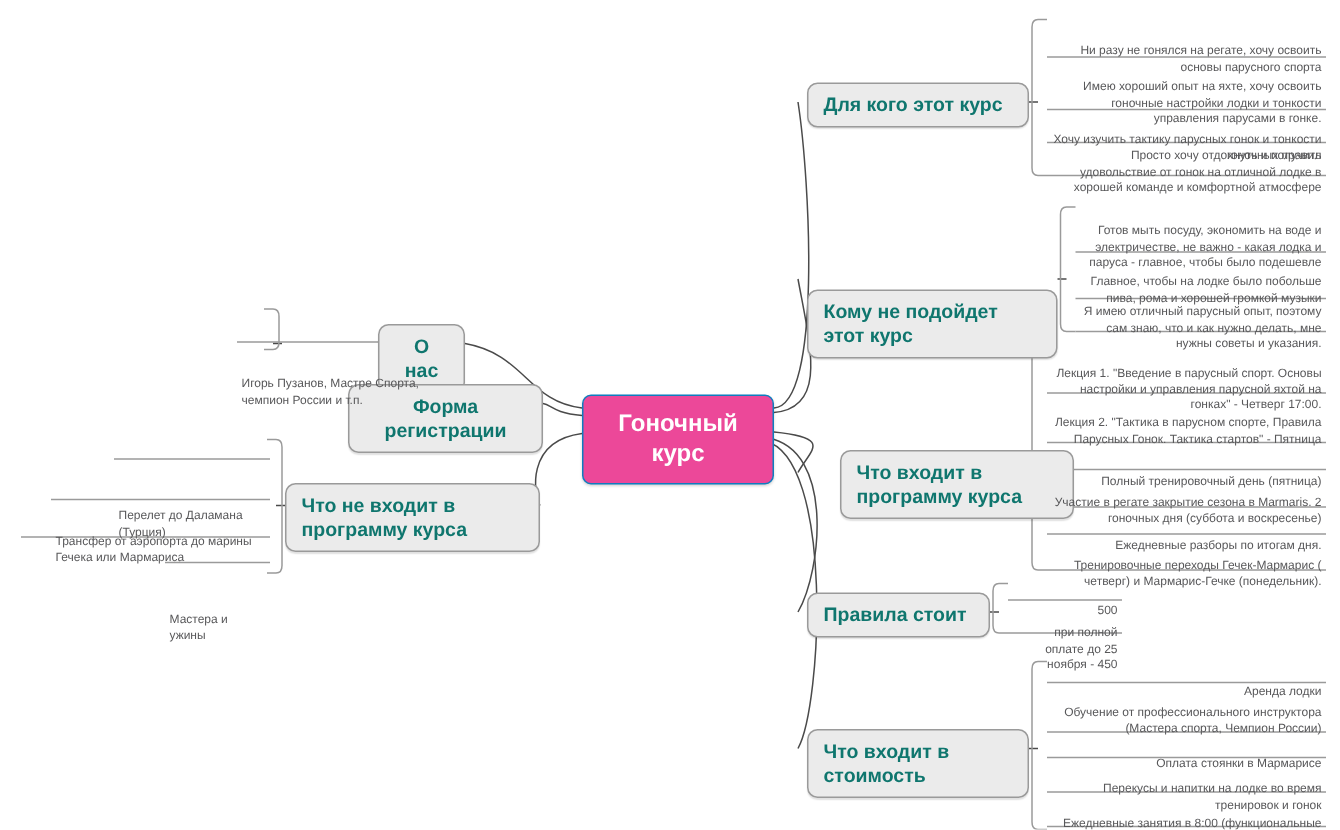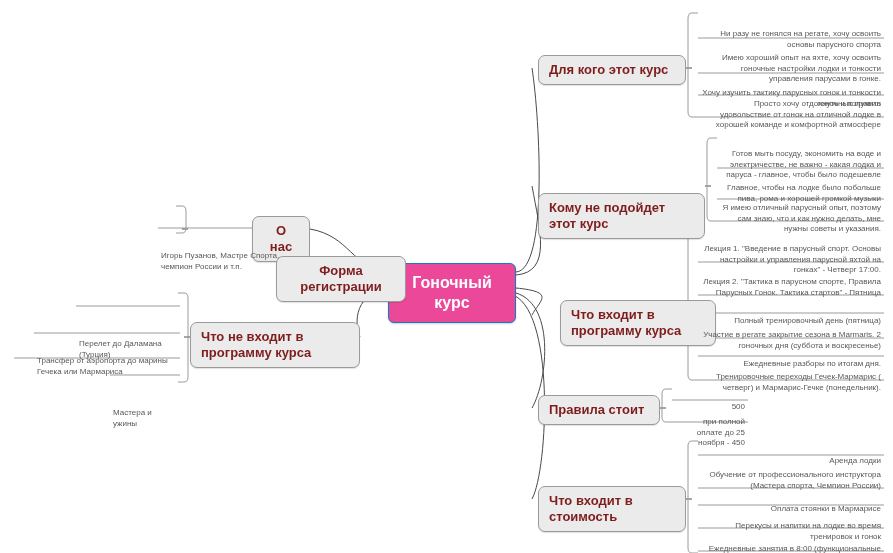--- a/index.html
+++ b/index.html
@@ -12,21 +12,21 @@
   }
   #canvas{position:absolute;left:0;top:0;width:893px;height:553px;}
   svg.links{position:absolute;left:0;top:0;width:893px;height:553px;pointer-events:none;}
 
   .node{
     position:absolute;
     box-sizing:border-box;
     background:#ebebeb;
     border:1px solid #9a9a9a;
     border-radius:7px;
-    color:#7f1d1d;
+    color:#0f766e;
     font-weight:bold;
     font-size:13px;
     line-height:16px;
     padding:6px 10px;
     white-space:pre-wrap;
     box-shadow:0 1px 1px rgba(0,0,0,.12);
   }
   .root{
     background:#ec4899;
     border:1px solid #0f7dbf;
@@ -130,21 +130,21 @@
 
   <div class="node root" style="left:388px;top:263px;width:128px;">Гоночный курс</div>
 
   <div class="node" style="left:538px;top:55px;width:148px;">Для кого этот курс</div>
   <div class="node" style="left:538px;top:173px;width:167px;margin-top:20px;">Кому не подойдет этот курс</div>
   <div class="node" style="left:560px;top:300px;width:156px;">Что входит в программу курса</div>
   <div class="node" style="left:538px;top:395px;width:122px;">Правила стоит</div>
   <div class="node" style="left:538px;top:486px;width:148px;">Что входит в стоимость</div>
 
   <div class="node" style="left:252px;top:216px;width:58px;text-align:center;">О нас</div>
-  <div class="node" style="left:232px;top:256px;width:130px;text-align:center;margin-left:44px;">Форма регистрации</div>
+  <div class="node" style="left:232px;top:256px;width:130px;text-align:center;">Форма регистрации</div>
   <div class="node" style="left:190px;top:322px;width:170px;">Что не входит в программу курса</div>
 
   <div class="leaf right" style="left:698px;top:16px;width:186px;">Ни разу не гонялся на регате, хочу освоить основы парусного спорта</div>
   <div class="leaf right" style="left:698px;top:40px;width:186px;">Имею хороший опыт на яхте, хочу освоить гоночные настройки лодки и тонкости управления парусами в гонке.</div>
   <div class="leaf right" style="left:698px;top:75px;width:186px;">Хочу изучить тактику парусных гонок и тонкости гоночных правил</div>
   <div class="leaf right" style="left:698px;top:86px;width:186px;">Просто хочу отдохнуть и получить удовольствие от гонок на отличной лодке в хорошей команде и комфортной атмосфере</div>
 
   <div class="leaf right" style="left:717px;top:136px;width:167px;">Готов мыть посуду, экономить на воде и электричестве, не важно - какая лодка и паруса - главное, чтобы было подешевле</div>
   <div class="leaf right" style="left:717px;top:170px;width:167px;">Главное, чтобы на лодке было побольше пива, рома и хорошей громкой музыки</div>
   <div class="leaf right" style="left:717px;top:190px;width:167px;">Я имею отличный парусный опыт, поэтому сам знаю, что и как нужно делать, мне нужны советы и указания.</div>

